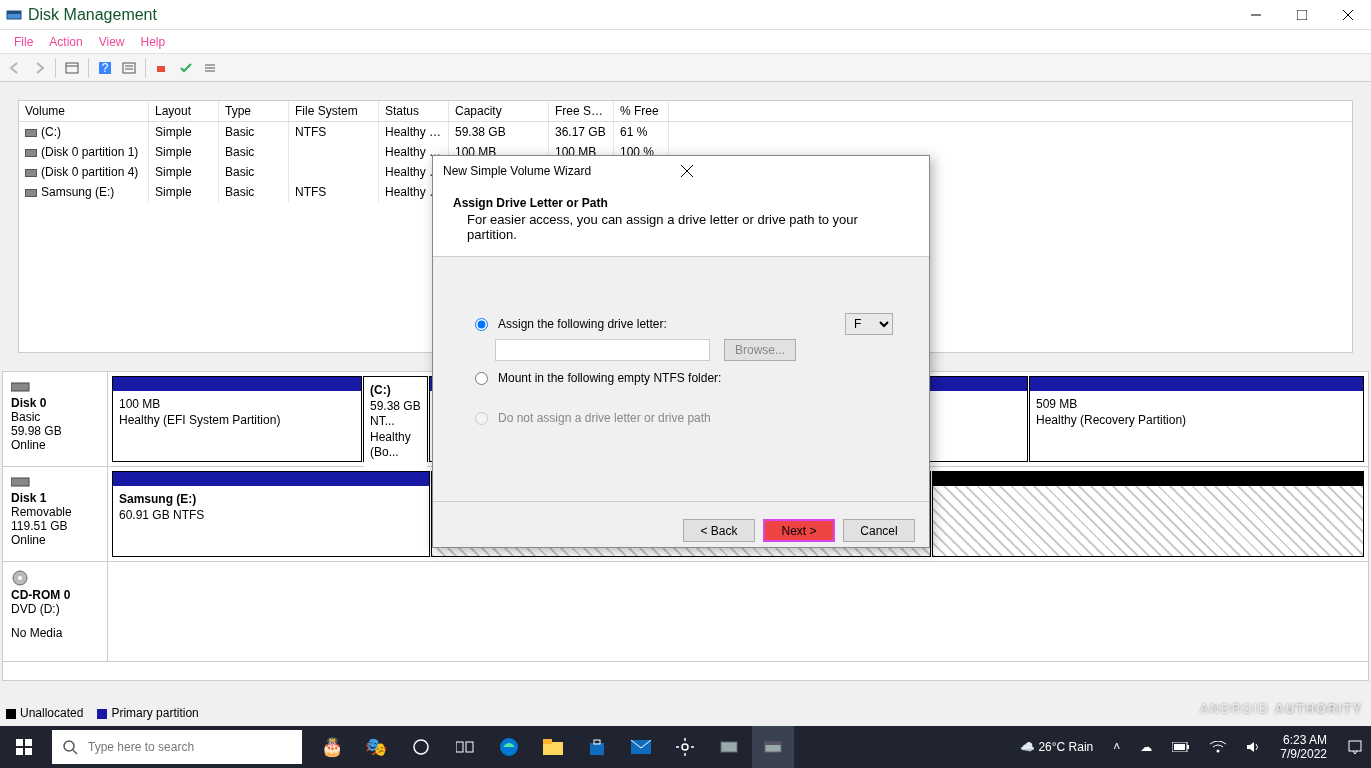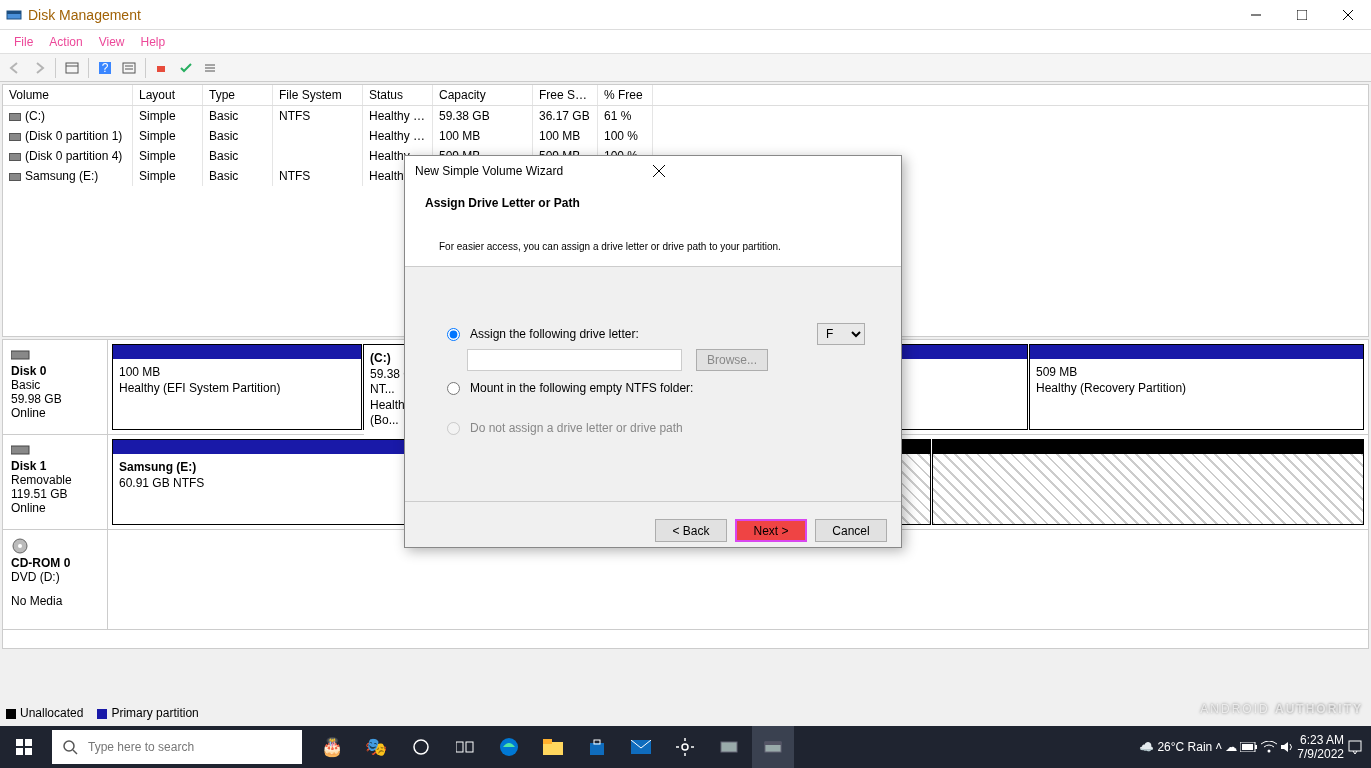--- a/index.html
+++ b/index.html
@@ -1,36 +1,36 @@
 <!DOCTYPE html>
 <html><head>
 <meta charset="utf-8">
 <style>
 * { box-sizing: border-box; margin: 0; padding: 0; font-family: "Segoe UI", Tahoma, sans-serif; font-size: 12px; }
 body { background:#f0f0f0; width:1371px; height:768px; overflow:hidden; position:relative; }
 
 
 .titlebar { height:30px; background:#fff; display:flex; align-items:center; border-bottom:1px solid #ddd; }
 .titlebar .ticon { width:16px;height:16px;margin:0 6px;display:flex;align-items:center;justify-content:center; }
-.titlebar .title { flex:1; font-size:14px; color:#a16207; }
+.titlebar .title { flex:1; font-size:16px; color:#14532d; }
 .titlebar .winbtns { display:flex; }
 .titlebar .winbtn { width:46px; height:30px; display:flex; align-items:center; justify-content:center; color:#333; }
 
 
 .menubar { height:24px; background:#fff; display:flex; align-items:center; padding:0 6px; border-bottom:1px solid #e0e0e0;}
 .menubar .mitem { padding:3px 8px; color:#ec4899; }
 
 
 .toolbar { height:28px; background:#f5f5f5; display:flex; align-items:center; padding:0 4px; border-bottom:1px solid #ccc; gap:2px;}
 .toolbar .tbtn { width:22px;height:22px;display:flex;align-items:center;justify-content:center;border:1px solid transparent;color:#555; }
 .toolbar .tbtn.disabled { opacity:.4; }
 .toolbar .sep { width:1px;height:20px;background:#ccc;margin:0 3px;}
 
 
-.vlist { background:#fff; border:1px solid #ccc; margin:2px; }
+.vlist { background:#fff; border:1px solid #ccc; margin:18px; }
 .vhead { display:flex; background:#fff; border-bottom:1px solid #ddd; }
 .vhead .col, .vrow .col { padding:3px 6px; border-right:1px solid #e5e5e5; overflow:hidden; white-space:nowrap; text-overflow:ellipsis;}
 .vhead .col { font-weight:400; background:#fff; }
 .vrow { display:flex; }
 .col.c0{width:130px} .col.c1{width:70px} .col.c2{width:70px} .col.c3{width:90px} .col.c4{width:70px} .col.c5{width:100px} .col.c6{width:65px} .col.c7{width:55px}
 .vbody { height:230px; overflow:auto; }
 .dicon{display:inline-block;width:12px;height:8px;background:#888;border:1px solid #555;margin-right:4px;vertical-align:middle;}
 
 
 .gview { margin:2px; background:#fff; border:1px solid #ccc; height:310px; overflow:auto;}
@@ -45,45 +45,45 @@
   background-image: repeating-linear-gradient(45deg,#ccc 0,#ccc 2px,#fff 2px,#fff 8px);
 }
 .part .pbody { flex:1; padding:6px; font-size:11.5px; line-height:1.3; background:#fff;}
 .part .pbody b{font-weight:700;}
 
 
 .legend { position:absolute; bottom:48px; left:6px; display:flex; gap:14px; align-items:center; font-size:12px;}
 .legend .sw{width:10px;height:10px;display:inline-block;margin-right:4px;vertical-align:middle;}
 
 
-.dialog { position:absolute; left:404px; top:155px; width:498px; height:393px; background:#f0f0f0; border:1px solid #888; box-shadow:3px 3px 12px rgba(0,0,0,.3); display:flex; flex-direction:column;}
+.dialog { position:absolute; left:432px; top:155px; width:498px; height:393px; background:#f0f0f0; border:1px solid #888; box-shadow:3px 3px 12px rgba(0,0,0,.3); display:flex; flex-direction:column;}
 .dialog .dtitle { height:30px; background:#fff; display:flex; align-items:center; padding:0 10px; }
 .dialog .dtitle span{flex:1;}
 .dialog .dhead { background:#fff; padding:10px 20px 14px; border-bottom:1px solid #ccc;}
 .dialog .dhead .h1{font-weight:700; font-size:12px;}
-.dialog .dhead .h2{font-size:10px; padding-left:14px; padding-top:2px;margin-top:29px;}
+.dialog .dhead .h2{font-size:13px; padding-left:14px; padding-top:2px;}
 .dialog .dbody { flex:1; padding:56px 28px 10px 42px;}
 .optrow { display:flex; align-items:center; margin-bottom:10px; gap:8px;}
 .optrow input[type=radio]{margin-right:2px;}
 .optrow.disabled { color:#888;}
 .dsel { width:48px; height:22px; border:1px solid #adadad; background:#e9e9e9; padding:0 4px; margin-left:auto; margin-right:8px;}
 .dinput { width:215px; height:22px; border:1px solid #ccc; background:#fff; margin-left:20px;}
 .dbrowse { width:72px;height:22px; border:1px solid #adadad; background:#e1e1e1; color:#888; margin-left:6px;}
 .dialog .dfoot { height:46px; border-top:1px solid #ccc; display:flex; align-items:center; justify-content:flex-end; padding:0 14px; gap:8px; background:#f0f0f0;}
 .dialog .dfoot button { width:72px; height:23px; border:1px solid #adadad; background:#e1e1e1;margin-top:12px; }
 .dialog .dfoot button.primary { border:2px solid #d946ef; background:#ef4444;}
 
 
 .taskbar { position:absolute; bottom:0; left:0; right:0; height:42px; background:#1f2430; display:flex; align-items:center; color:#fff;}
 .taskbar .start{width:48px;height:42px;display:flex;align-items:center;justify-content:center;}
 .taskbar .search{flex:0 0 250px;height:34px;background:#fff;border-radius:0;display:flex;align-items:center;color:#777;padding:0 10px;margin:0 4px;}
 .taskbar .search .sicon{margin-right:10px;}
 .taskbar .ticons{display:flex;gap:2px;align-items:center;margin-left:6px;}
 .taskbar .ticons .ti{width:42px;height:42px;display:flex;align-items:center;justify-content:center;font-size:18px;}
-.taskbar .tray{margin-left:auto;display:flex;align-items:center;gap:3px;padding:0 8px;font-size:11px;}
+.taskbar .tray{margin-left:auto;display:flex;align-items:center;gap:20px;padding:0 8px;font-size:11px;}
 .taskbar .tray .clock{text-align:right;line-height:1.2;}
 
 .watermark{position:absolute;right:8px;bottom:50px;font-size:18px;letter-spacing:2px;color:rgba(255,255,255,.65);text-shadow:0 0 3px rgba(0,0,0,.5);font-weight:300;}
 .watermark b{font-weight:700;}
 
 svg{display:block}
 </style>
 </head>
 <body>
 

